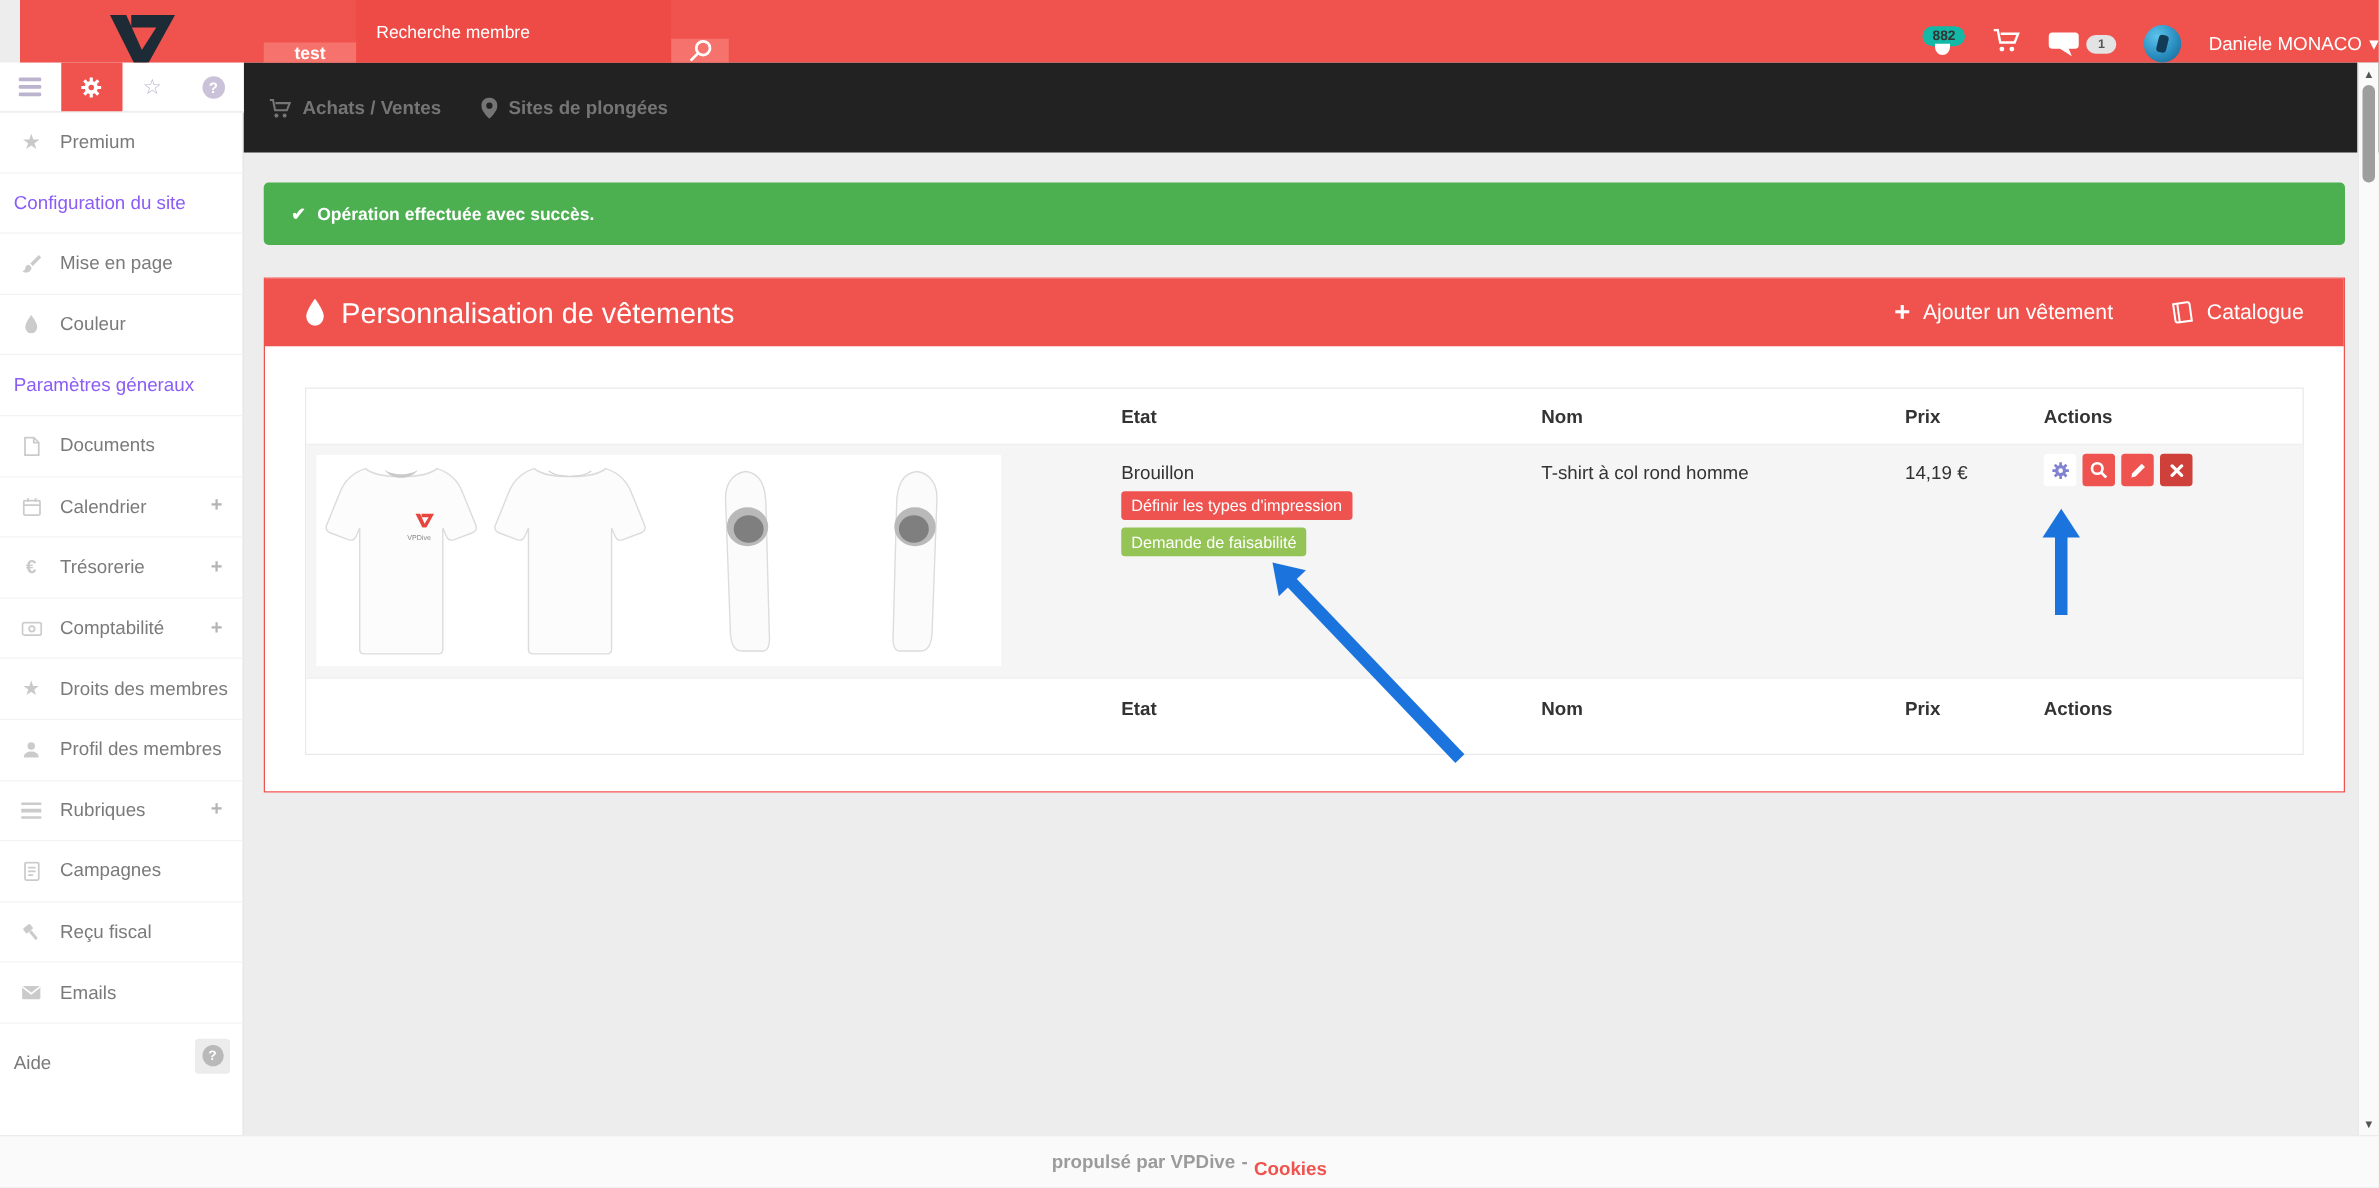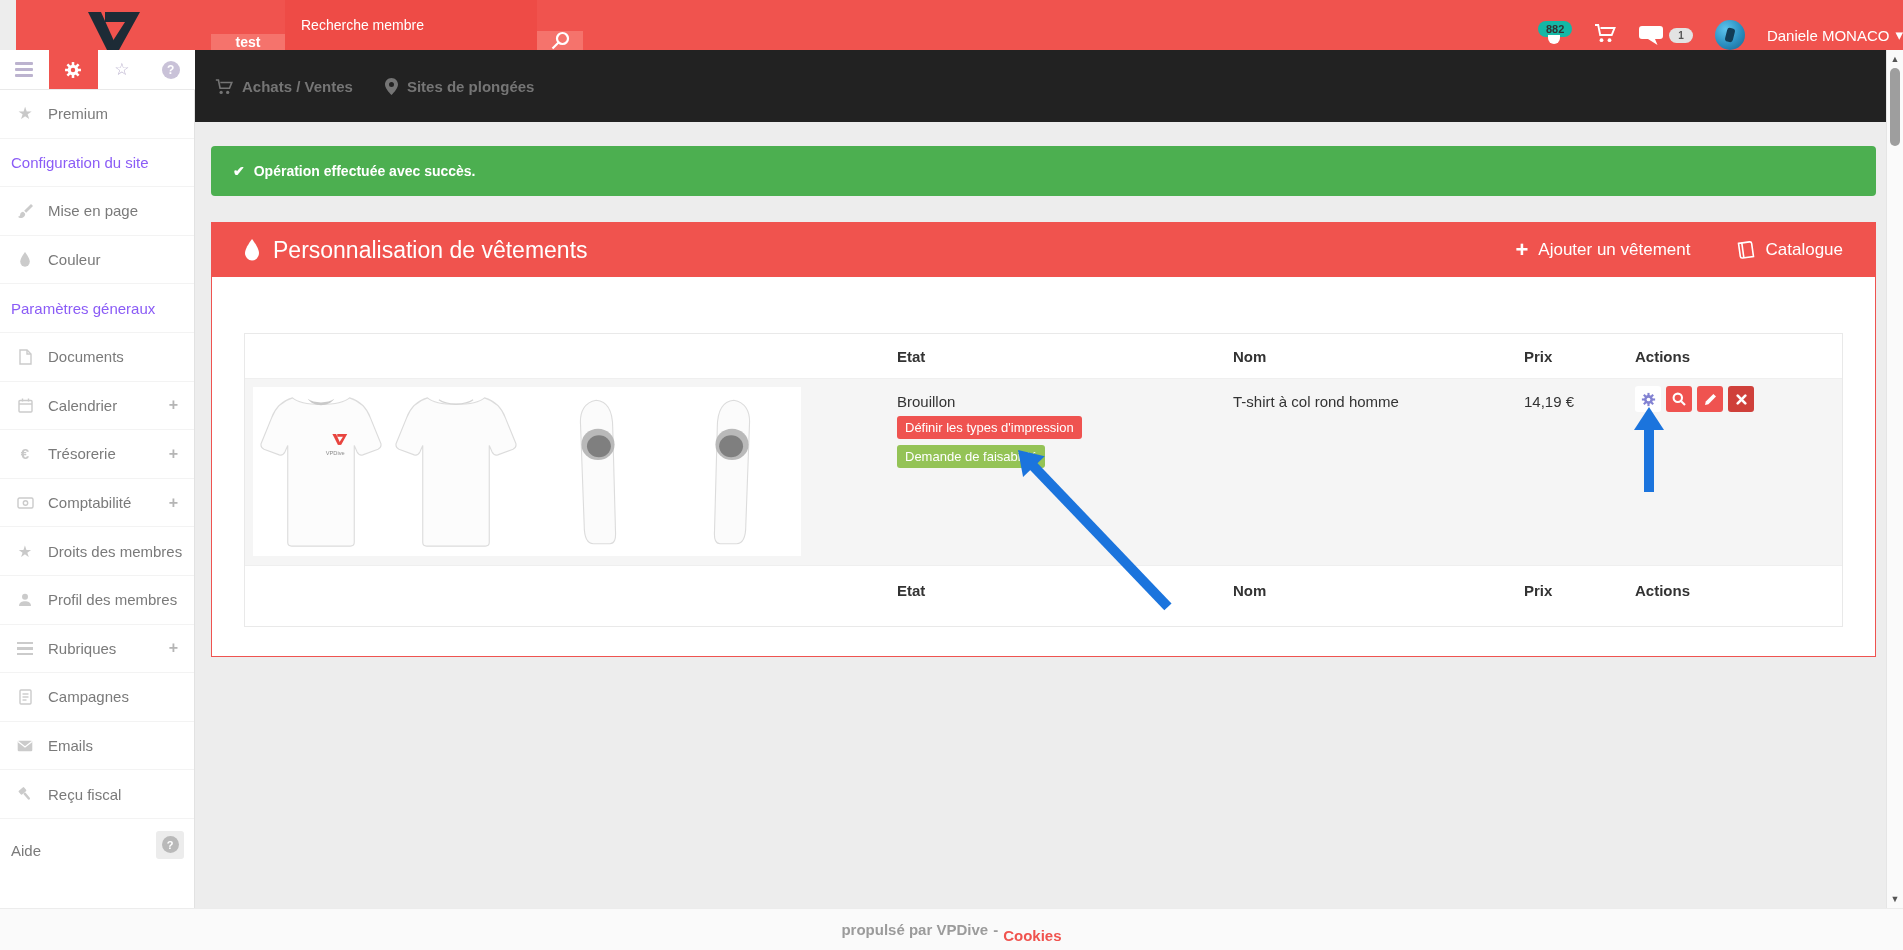--- a/index.html
+++ b/index.html
@@ -53,21 +53,21 @@
   .main { position:absolute; left:196px; top:122px; right:17px; bottom:42px; background:#ededed; }
   .alert-success { margin:24px 10px 0 15px; height:50px; background:#4caf50; border-radius:4px; color:#fff; font-size:14px; font-weight:bold; display:flex; align-items:center; padding-left:22px; gap:9px; }
 
   .panel { margin:26px 10px 0 15px; border:1px solid #ef5350; background:#fff; }
   .panel-head { height:54px; background:#f0534e; display:flex; align-items:center; color:#fff; padding:0 32px; }
   .panel-title { font-size:23px; margin-left:13px; font-weight:500; }
   .panel-actions { margin-left:auto; display:flex; gap:46px; }
   .phbtn { display:flex; align-items:center; gap:10px; color:#fff; font-size:17px; background:none; border:none; cursor:pointer; font-family:"Liberation Sans", sans-serif; }
   .phbtn .plus-big { font-size:22px; font-weight:bold; line-height:1; }
 
-  .panel-body { padding:33px 32px 29px 32px;margin-top:23px; }
+  .panel-body { padding:33px 32px 29px 32px; }
   .tablebox { border:1px solid #e9e9e9; background:#fff; padding-bottom:12px; }
   .trow { display:grid; grid-template-columns:644px 336px 291px 111px 1fr; }
   .thead { height:45px; align-items:center; font-weight:bold; font-size:15px; color:#333; border-bottom:1px solid #efefef; }
   .thead.bottom { height:48px; border-bottom:none; }
   .thead > div { padding-left:8px; }
   .prow { background:#f5f5f5; border-bottom:1px solid #efefef; font-size:15px; color:#333; height:187px; }
   .prow > div { padding:14px 0 0 8px; }
   .prow > .img-cell { padding:8px; }
   .img-box { background:#fff; width:548px; height:169px; }
   .etat-cell .badge { display:table; color:#fff; font-size:13px; padding:4px 8px; border-radius:3px; margin-top:6px; white-space:nowrap; cursor:pointer; }
@@ -286,38 +286,38 @@
           <line x1="3.5" y1="5" x2="9.5" y2="5"></line>
           <line x1="3.5" y1="8" x2="9.5" y2="8"></line>
           <line x1="3.5" y1="11" x2="7.5" y2="11"></line>
         </svg>
     </span>
     <span>Campagnes</span>
   </div>
 
   <div class="side-item">
     <span class="ic">
-      <svg width="16" height="12" viewBox="0 0 16 12">
-          <rect x="0.7" y="0.7" width="14.6" height="10.6" rx="1.2" fill="#cbcbcb"></rect>
-          <path d="M1 1.5 L8 7 L15 1.5" stroke="#fff" stroke-width="1.3" fill="none"></path>
-        </svg>
-    </span>
-    <span>Emails</span>
-  </div>
-
-  <div class="side-item">
-    <span class="ic">
       <svg width="16" height="16" viewBox="0 0 16 16">
           <g transform="rotate(-40 8 8)" fill="#cbcbcb">
             <rect x="4.5" y="1.5" width="7" height="5" rx="1"></rect>
             <rect x="6.8" y="6.5" width="2.4" height="8.5" rx="1"></rect>
           </g>
         </svg>
     </span>
     <span>Reçu fiscal</span>
+  </div>
+
+  <div class="side-item">
+    <span class="ic">
+      <svg width="16" height="12" viewBox="0 0 16 12">
+          <rect x="0.7" y="0.7" width="14.6" height="10.6" rx="1.2" fill="#cbcbcb"></rect>
+          <path d="M1 1.5 L8 7 L15 1.5" stroke="#fff" stroke-width="1.3" fill="none"></path>
+        </svg>
+    </span>
+    <span>Emails</span>
   </div>
 
   <div class="side-help">
     <span>Aide</span>
     <button class="help-btn">
       <span class="q-circle">?</span>
     </button>
   </div>
 </div>
 

